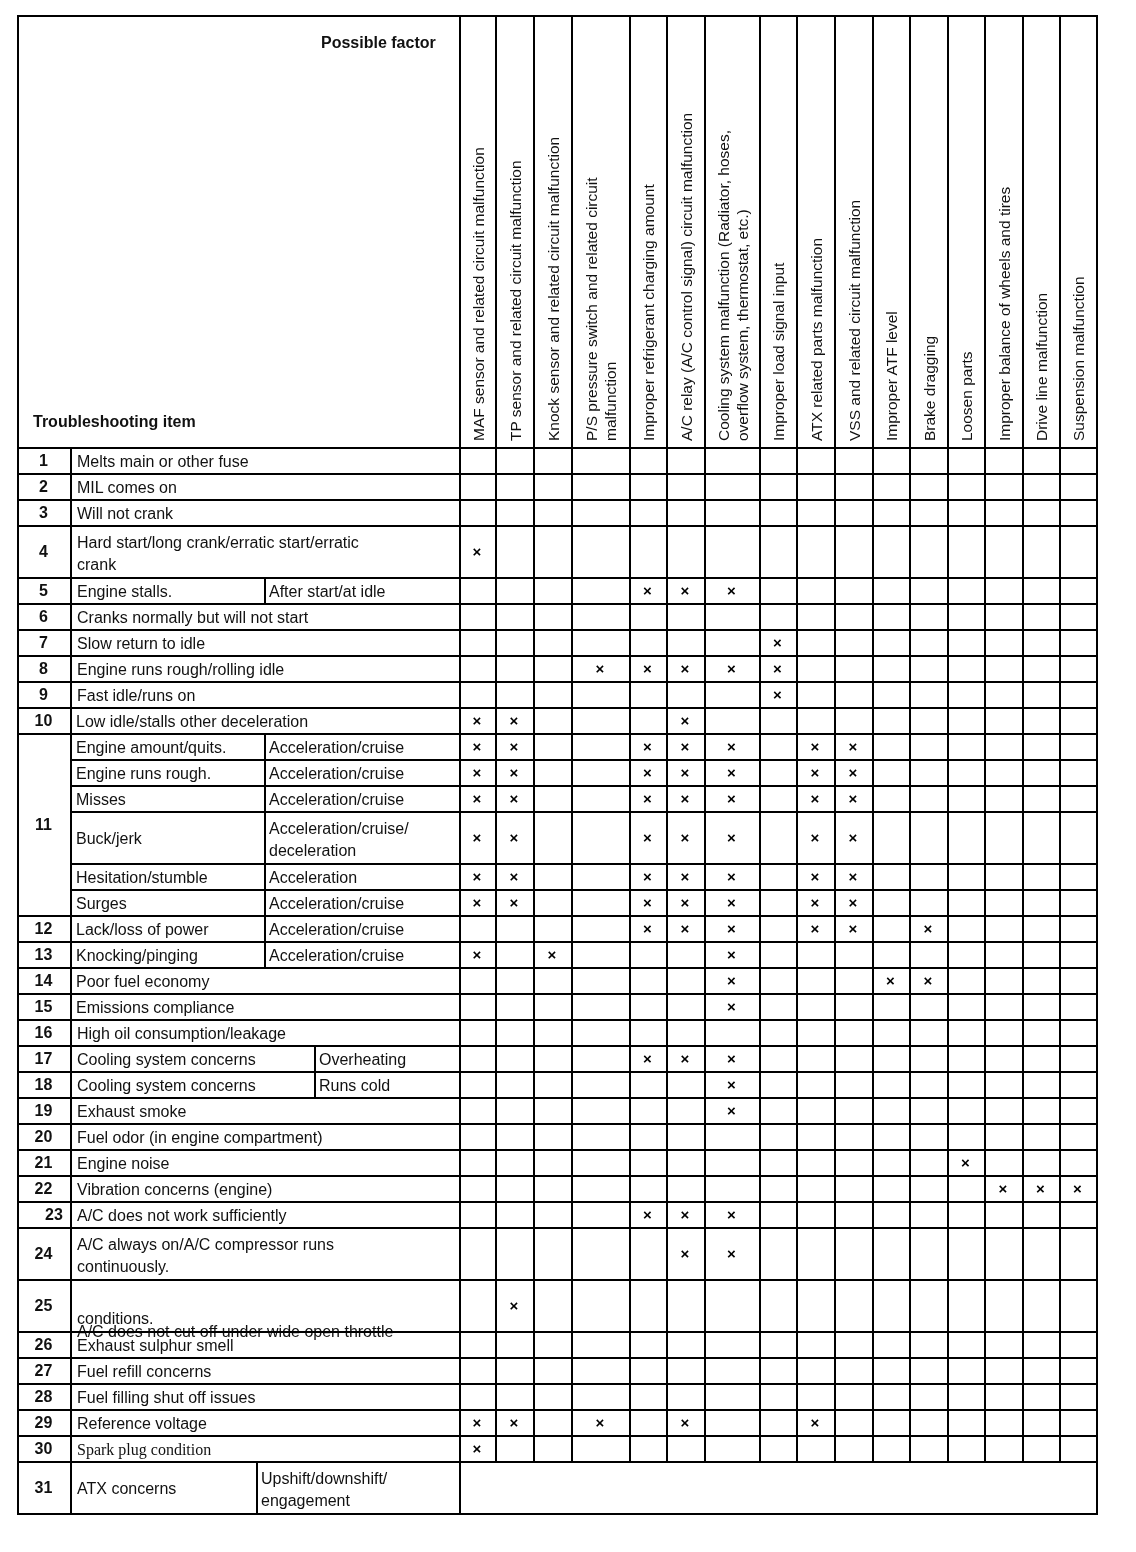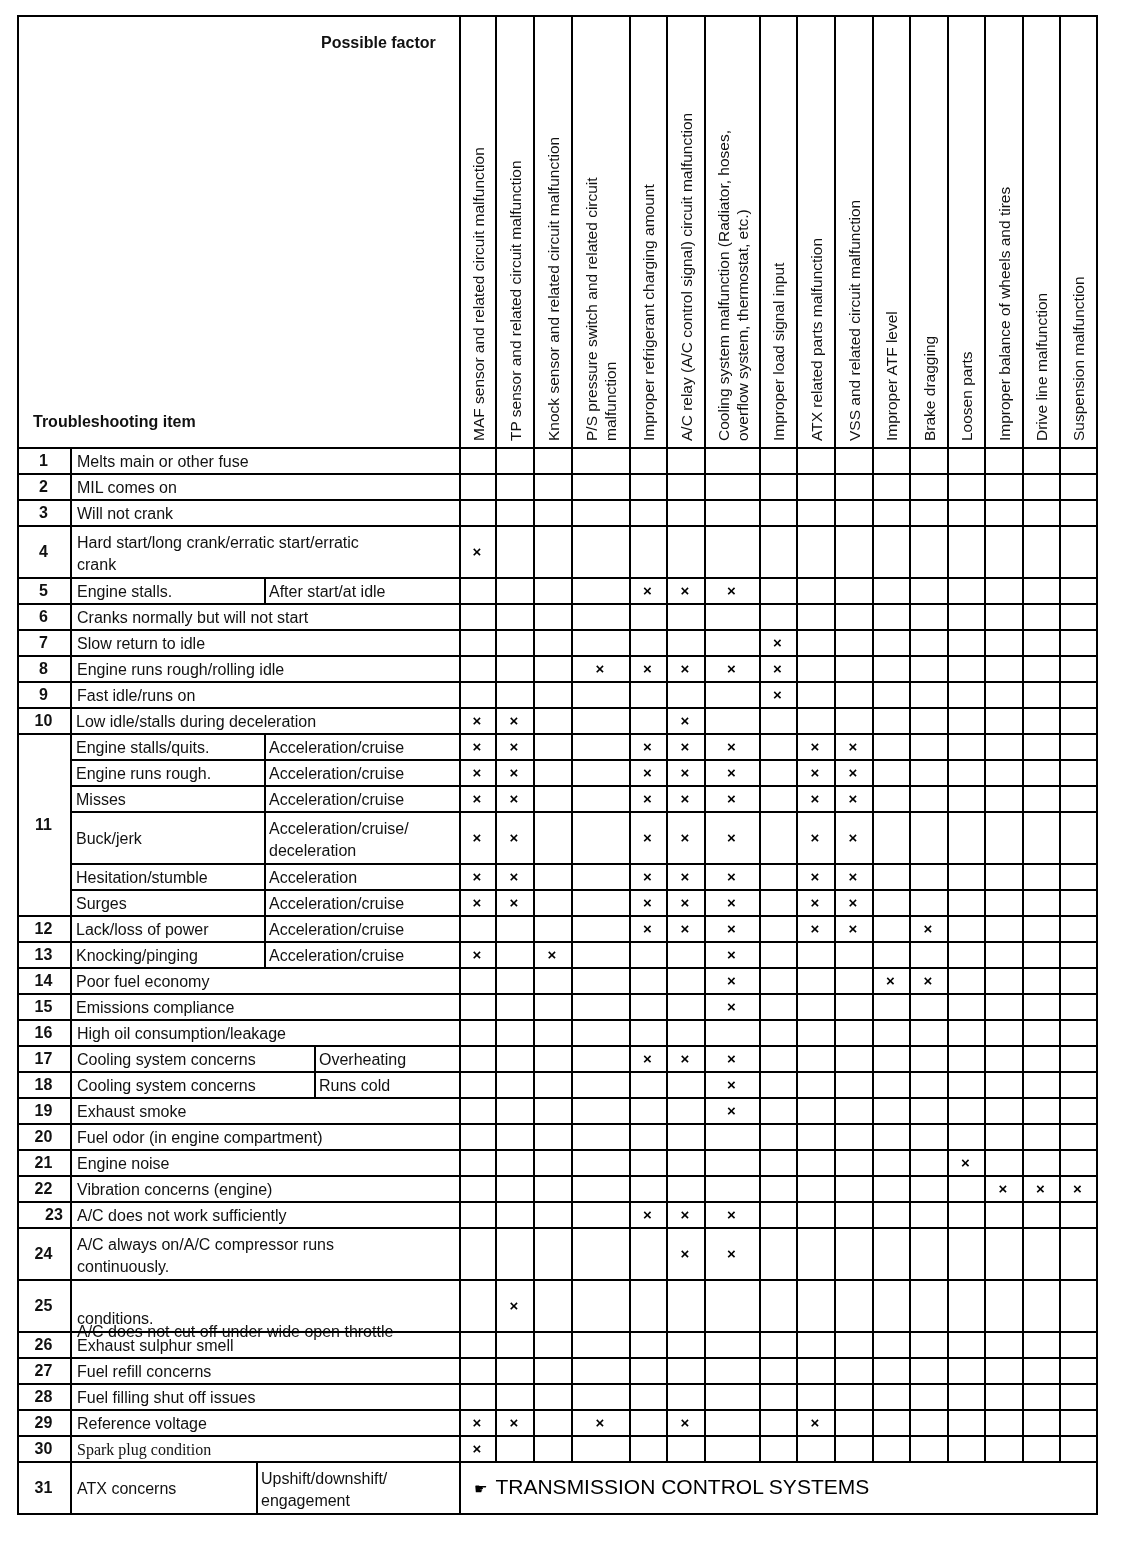--- a/index.html
+++ b/index.html
@@ -104,28 +104,28 @@
     <div class="mark" style="left: 704px; width: 55px; top: 662px;">×</div>
     <div class="mark" style="left: 759px; width: 37px; top: 662px;">×</div>
     <div class="line" style="left: 17px; top: 681px; width: 1081px; height: 2px;"></div>
     <div class="line" style="left: 70px; top: 681px; width: 2px; height: 26px;"></div>
     <div class="txt num" style="left: 17px; width: 53px; top: 685px;">9</div>
     <div class="txt" style="left: 77px; top: 685.5px;">Fast idle/runs on</div>
     <div class="mark" style="left: 759px; width: 37px; top: 688px;">×</div>
     <div class="line" style="left: 17px; top: 707px; width: 1081px; height: 2px;"></div>
     <div class="line" style="left: 70px; top: 707px; width: 2px; height: 26px;"></div>
     <div class="txt num" style="left: 17px; width: 53px; top: 711px;">10</div>
-    <div class="txt" style="left: 76px; top: 711.5px;">Low idle/stalls during deceleration</div>
+    <div class="txt" style="left: 76px; top: 711.5px;">Low idle/stalls other deceleration</div>
     <div class="mark" style="left: 459px; width: 36px; top: 714px;">×</div>
     <div class="mark" style="left: 495px; width: 38px; top: 714px;">×</div>
     <div class="mark" style="left: 666px; width: 38px; top: 714px;">×</div>
     <div class="line" style="left: 17px; top: 733px; width: 1081px; height: 2px;"></div>
     <div class="line" style="left: 70px; top: 733px; width: 2px; height: 26px;"></div>
     <div class="txt num" style="left: 17px; width: 53px; top: 815px;">11</div>
-    <div class="txt" style="left: 76px; top: 737.5px;">Engine stalls/quits.</div>
+    <div class="txt" style="left: 76px; top: 737.5px;">Engine amount/quits.</div>
     <div class="line" style="left: 264px; top: 733px; width: 2px; height: 26px;"></div>
     <div class="txt" style="left: 269px; top: 737.5px;">Acceleration/cruise</div>
     <div class="mark" style="left: 459px; width: 36px; top: 740px;">×</div>
     <div class="mark" style="left: 495px; width: 38px; top: 740px;">×</div>
     <div class="mark" style="left: 629px; width: 37px; top: 740px;">×</div>
     <div class="mark" style="left: 666px; width: 38px; top: 740px;">×</div>
     <div class="mark" style="left: 704px; width: 55px; top: 740px;">×</div>
     <div class="mark" style="left: 796px; width: 38px; top: 740px;">×</div>
     <div class="mark" style="left: 834px; width: 38px; top: 740px;">×</div>
     <div class="line" style="left: 70px; top: 759px; width: 1028px; height: 2px;"></div>
@@ -309,14 +309,13 @@
     <div class="txt num" style="left: 17px; width: 53px; top: 1439px;">30</div>
     <div class="txt" style="left: 77px; top: 1439.5px; font-family: Liberation Serif, serif;">Spark plug condition</div>
     <div class="mark" style="left: 459px; width: 36px; top: 1442px;">×</div>
     <div class="line" style="left: 17px; top: 1461px; width: 1081px; height: 2px;"></div>
     <div class="line" style="left: 70px; top: 1461px; width: 2px; height: 52px;"></div>
     <div class="txt num" style="left: 17px; width: 53px; top: 1478px;">31</div>
     <div class="txt" style="left: 77px; top: 1478.5px;">ATX concerns</div>
     <div class="line" style="left: 256px; top: 1461px; width: 2px; height: 52px;"></div>
     <div class="txt" style="left: 261px; top: 1469px;">Upshift/downshift/</div>
     <div class="txt" style="left: 261px; top: 1491px;">engagement</div>
-    <div class="tcs" style="left: 474px; top: 1475px;"><span style="font-size: 15px; margin-right: 8px;">☛</span><span>TRANSMISSION CONTROL SYSTEMS</span></div>
   </div>
 
 </body></html>

